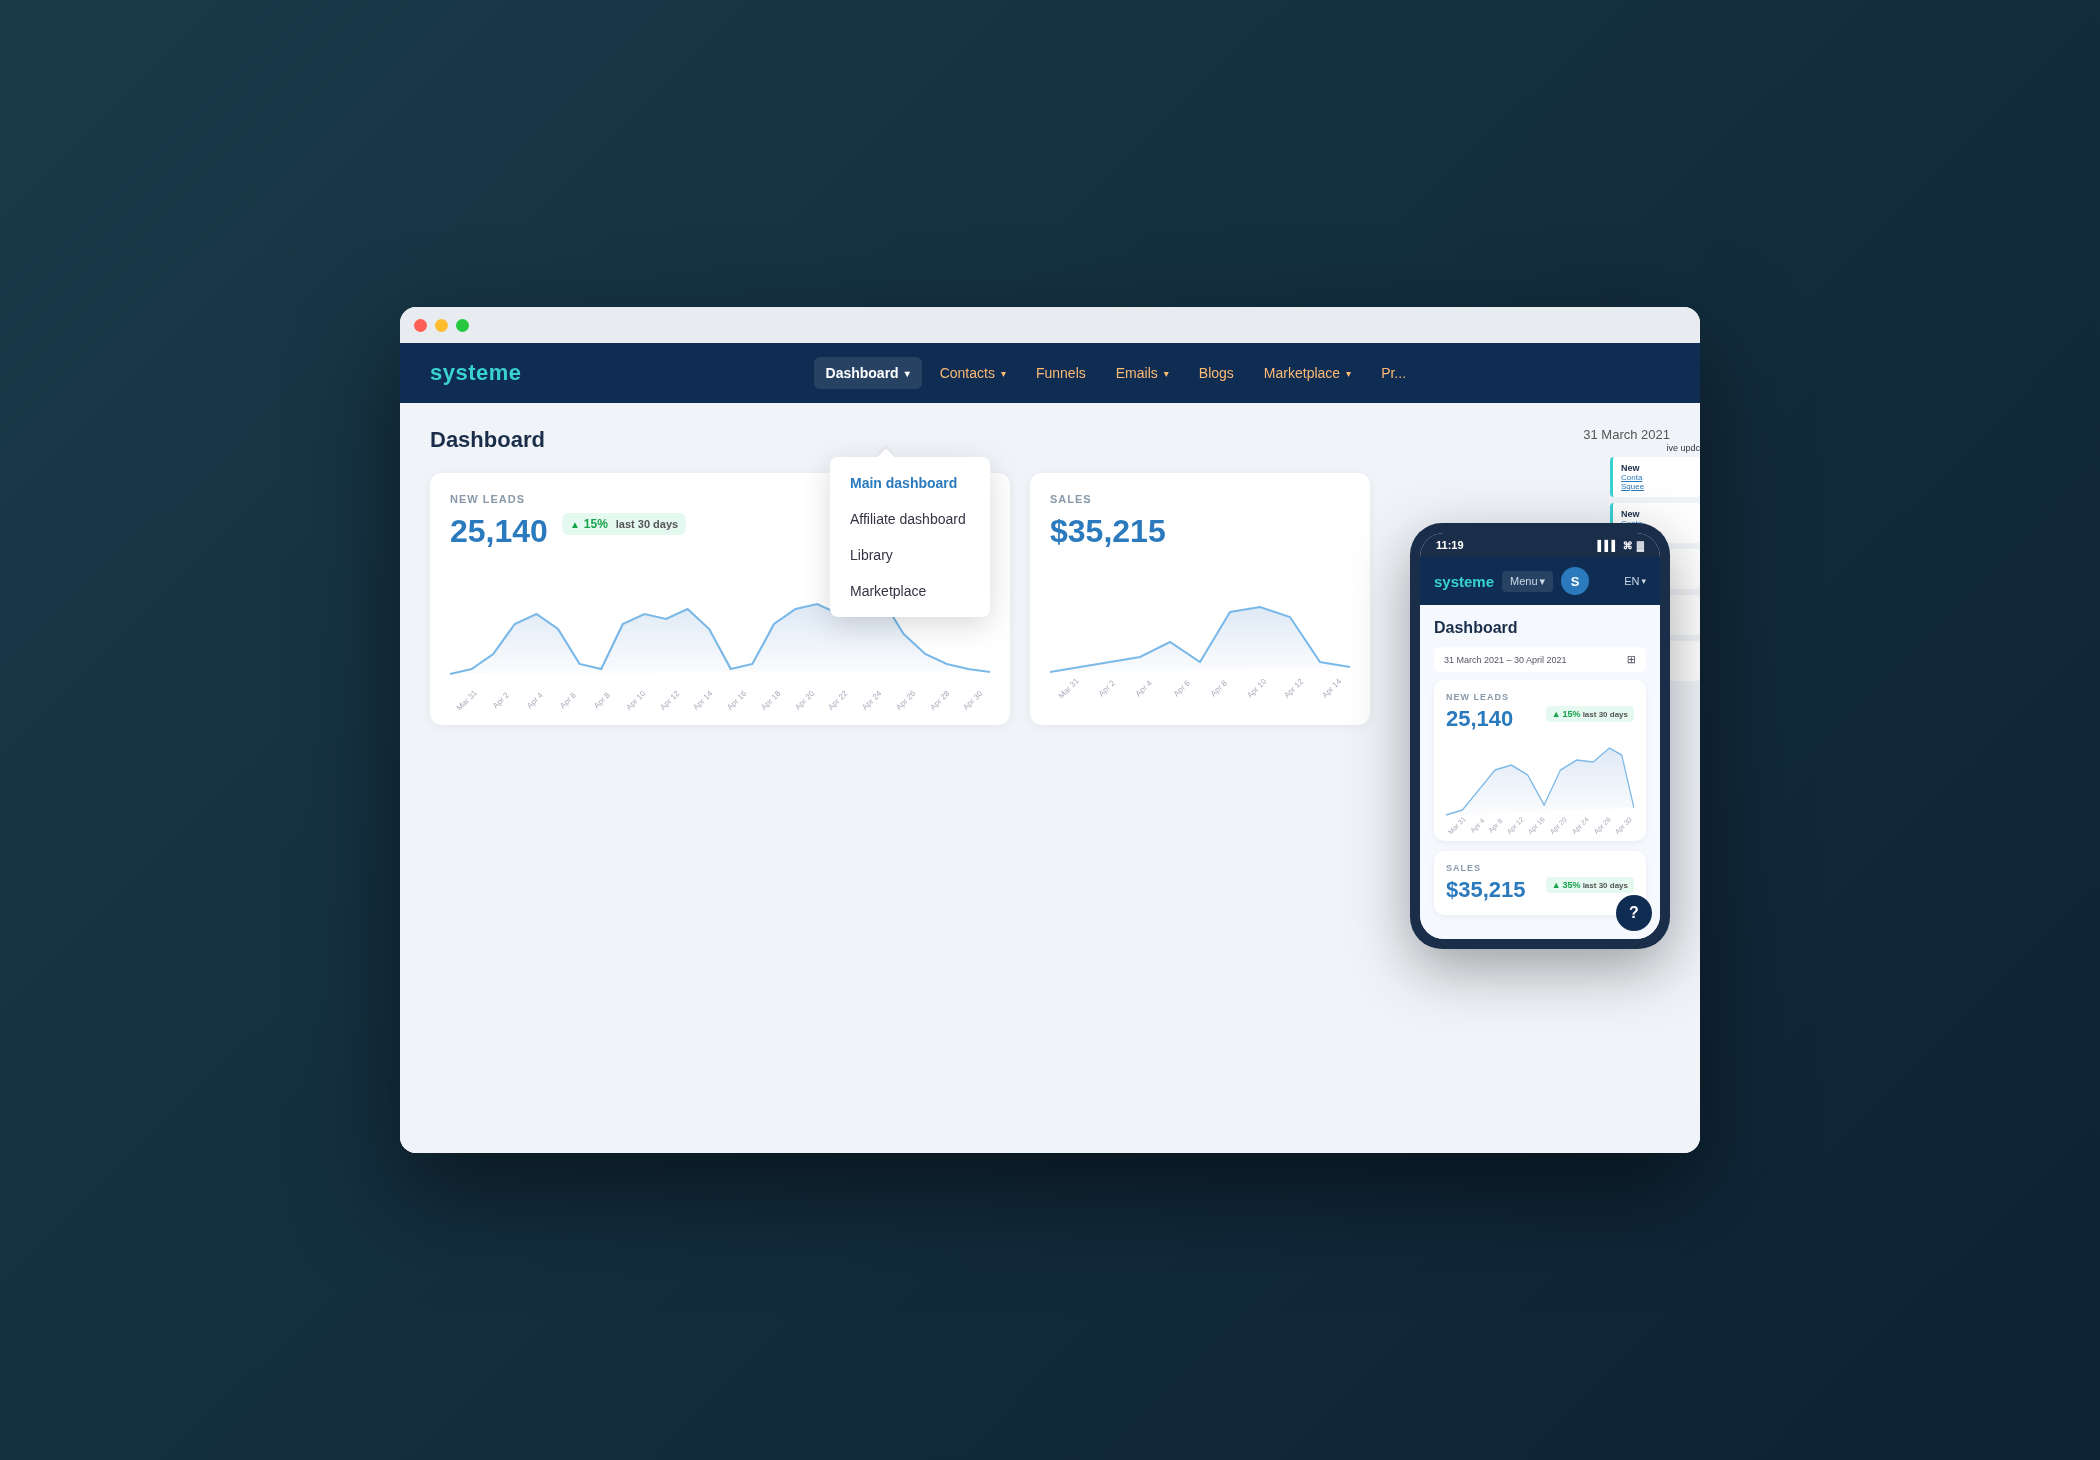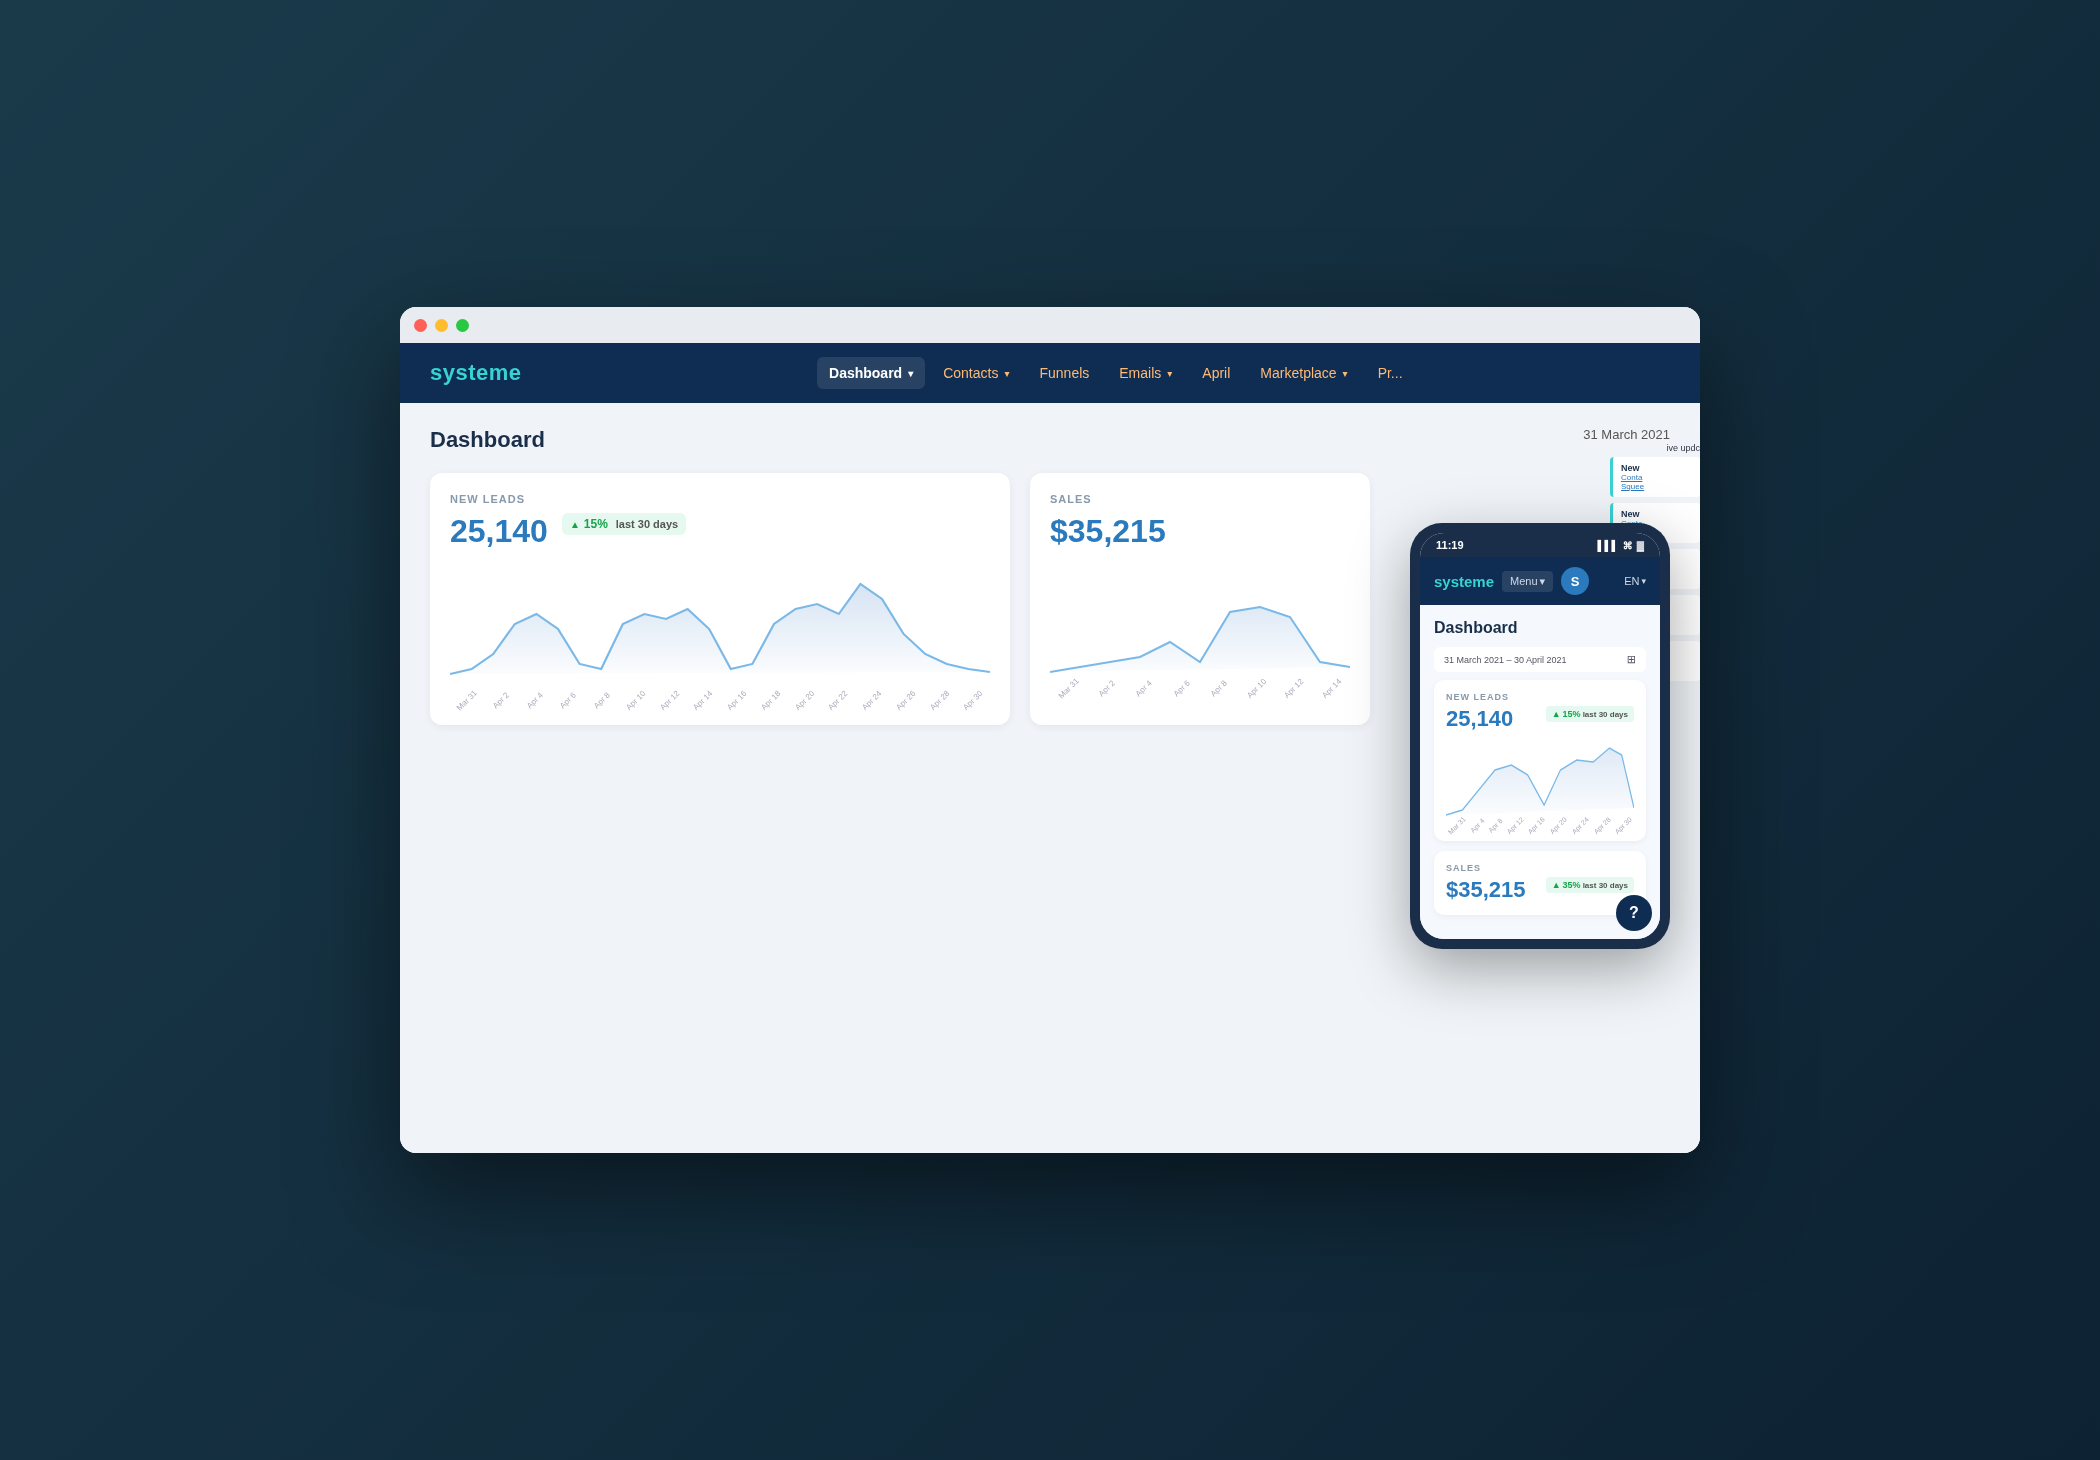--- a/index.html
+++ b/index.html
@@ -405,38 +405,45 @@
         <span class="chevron">▾</span>
       </div>
       <div class="nav-item">
         <span>Funnels</span>
       </div>
       <div class="nav-item">
         <span>Emails</span>
         <span class="chevron">▾</span>
       </div>
       <div class="nav-item">
-        <span>April</span>
+        <span>Blogs</span>
       </div>
       <div class="nav-item">
         <span>Marketplace</span>
         <span class="chevron">▾</span>
       </div>
       <div class="nav-item">
         <span>Pr...</span>
       </div>
     </div>
   </div>
 
   <div class="main-content">
 
     <div class="page-title">Dashboard</div>
 
     <div class="date-range">31 March 2021</div>
 
+    <div class="dropdown-menu">
+      <div class="dropdown-arrow"></div>
+      <div class="dropdown-item active">Main dashboard</div>
+      <div class="dropdown-item">Affiliate dashboard</div>
+      <div class="dropdown-item">Library</div>
+      <div class="dropdown-item">Marketplace</div>
+    </div>
 
     <div class="cards-row" style="margin-top: 10px; margin-right: 300px;">
 
       <div class="dashboard-card">
         <div class="card-label">NEW LEADS</div>
         <div style="display:flex; align-items:flex-start; gap:14px;">
           <div class="card-value">25,140</div>
           <div class="badge-green">
             <span class="arrow-up">▲</span>
             <span>15%</span>

